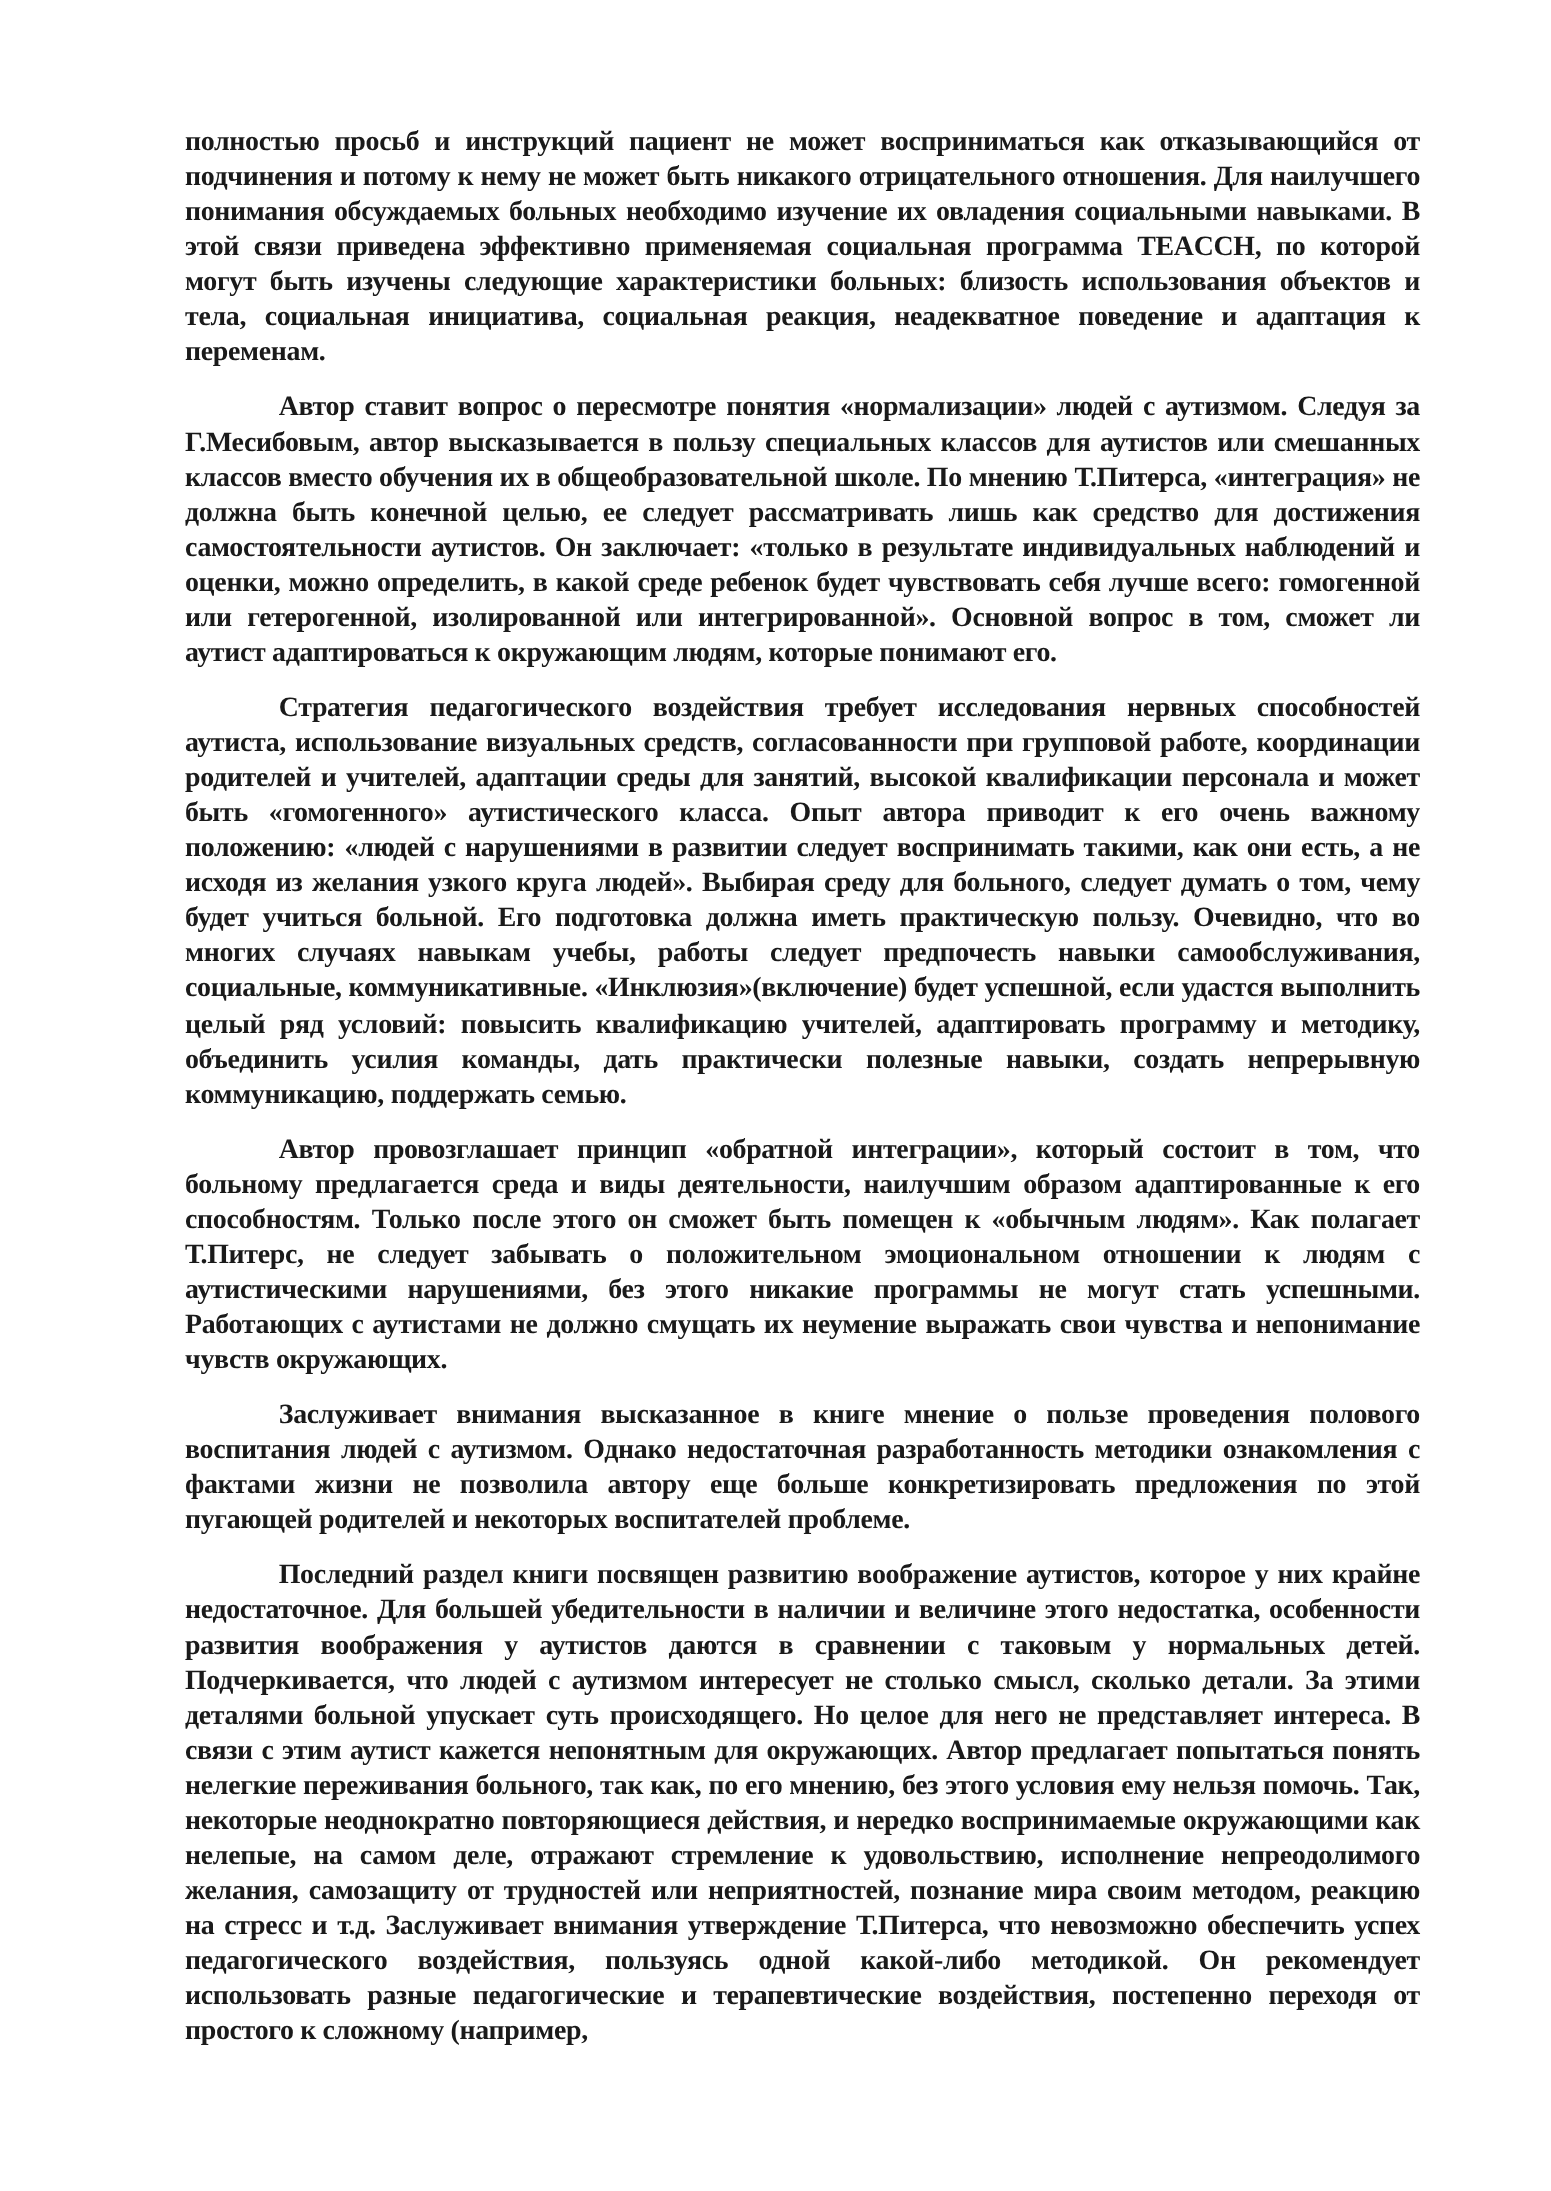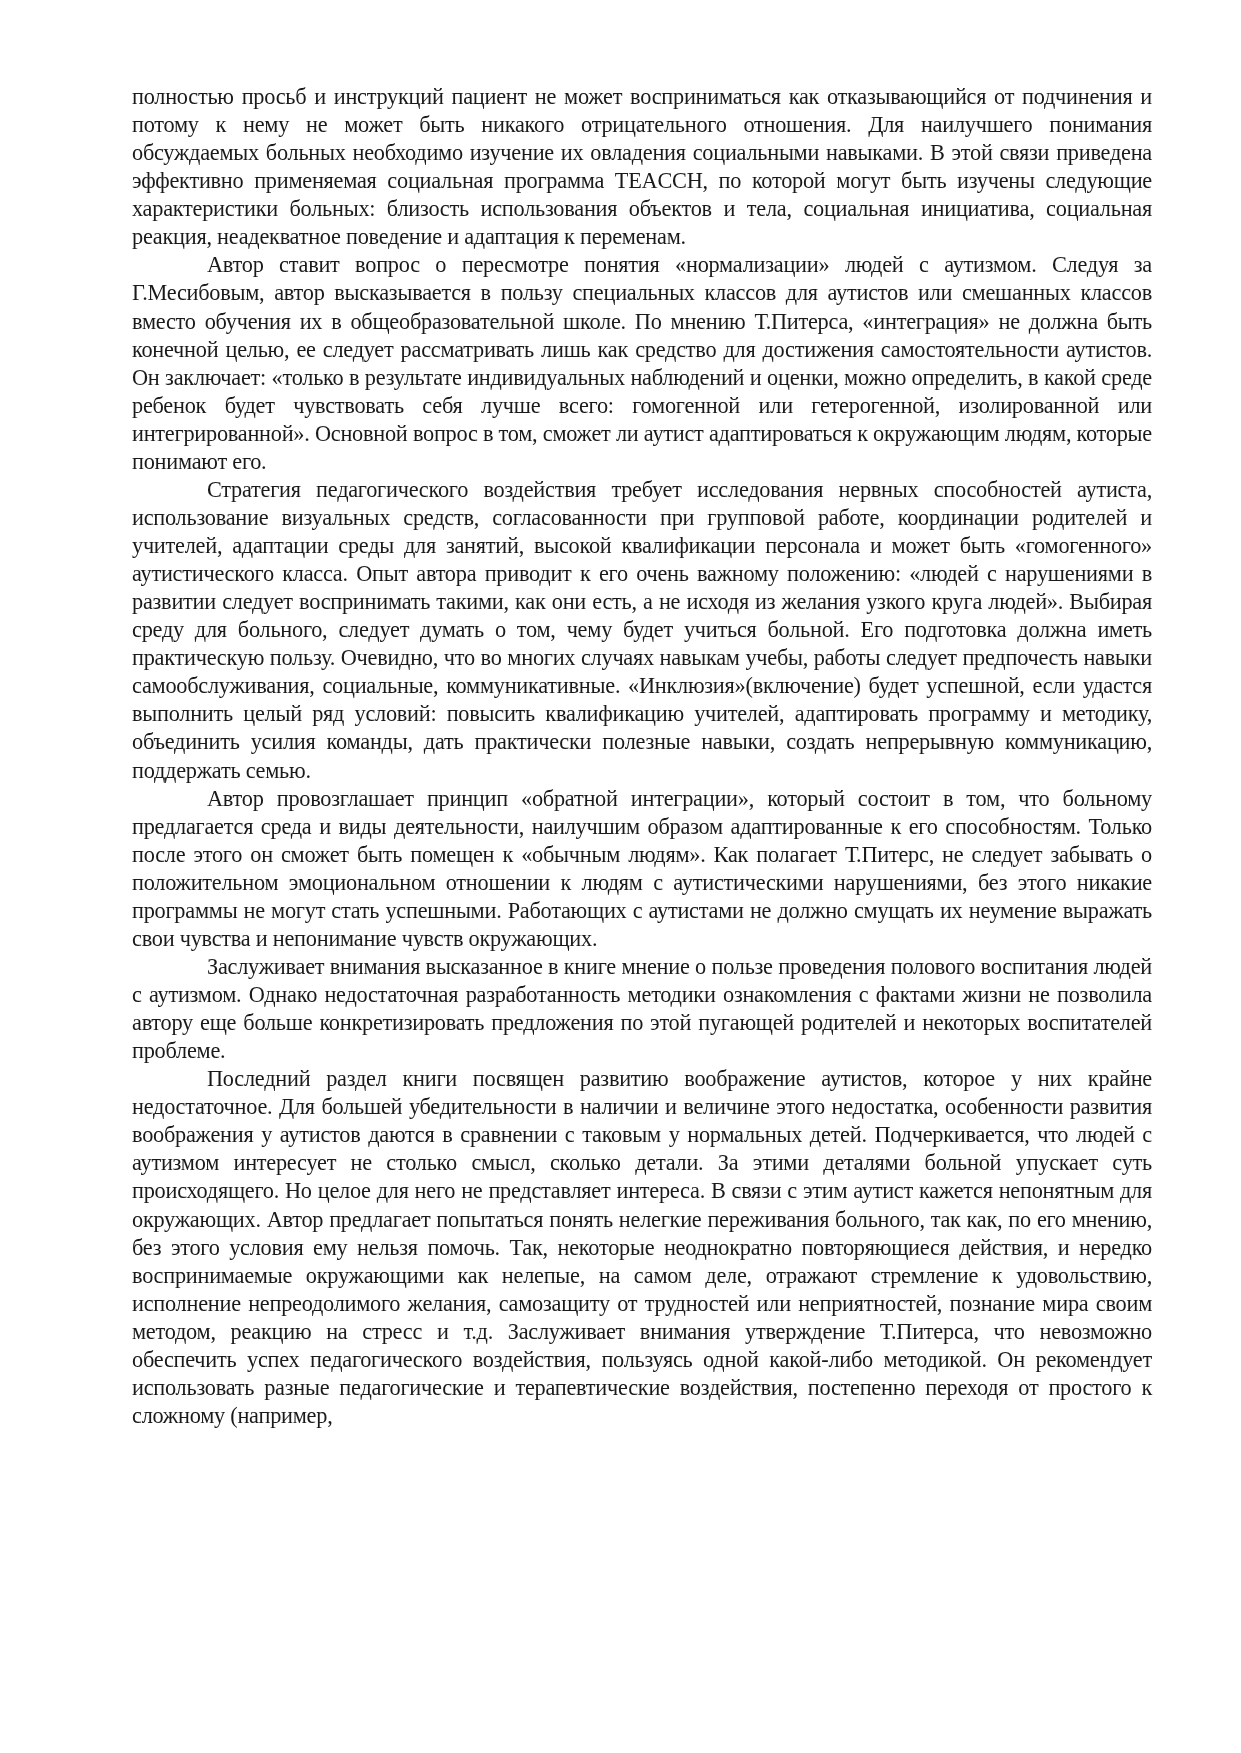--- a/index.html
+++ b/index.html
@@ -20,24 +20,25 @@
       width: 1020px;
       color: #1a1a1a;
       font-family: "Liberation Serif", "DejaVu Serif", serif;
       font-size: 22.3px;
       line-height: 28.07px;
       text-align: justify;
       letter-spacing: -0.25px;
       word-spacing: 0px;
     }
     .para {
-      margin: 0;
+      margin: 16px;
       padding: 0;
       text-indent: 0;
       hyphens: none;
+      font-weight: bold;
     }
     .para.indent {
       text-indent: 75px;
     }
   </style>
 </head>
 <body>
 
 <div class="page">
   <p class="para">полностью просьб и инструкций пациент не может восприниматься как отказывающийся от подчинения и потому к нему не может быть никакого отрицательного отношения. Для наилучшего понимания обсуждаемых больных необходимо изучение их овладения социальными навыками. В этой связи приведена эффективно применяемая социальная программа TEACCH, по которой могут быть изучены следующие характеристики больных: близость использования объектов и тела, социальная инициатива, социальная реакция, неадекватное поведение и адаптация к переменам.</p>

